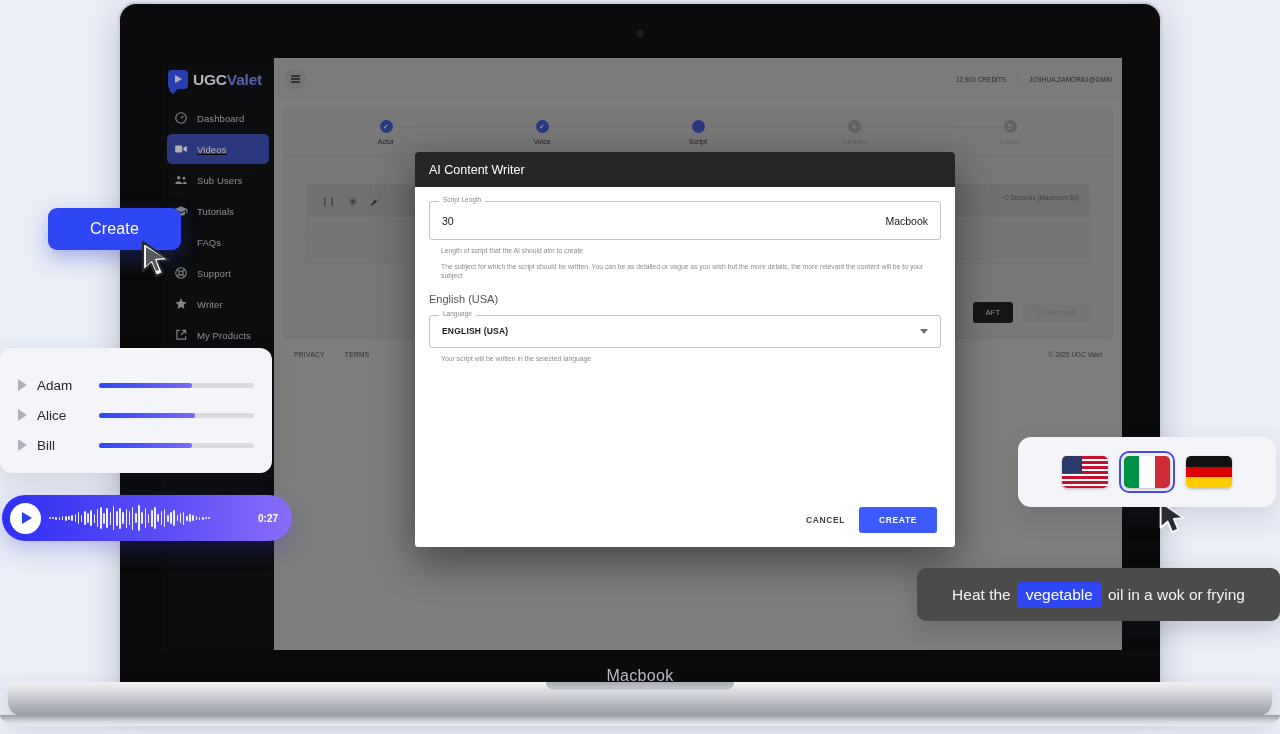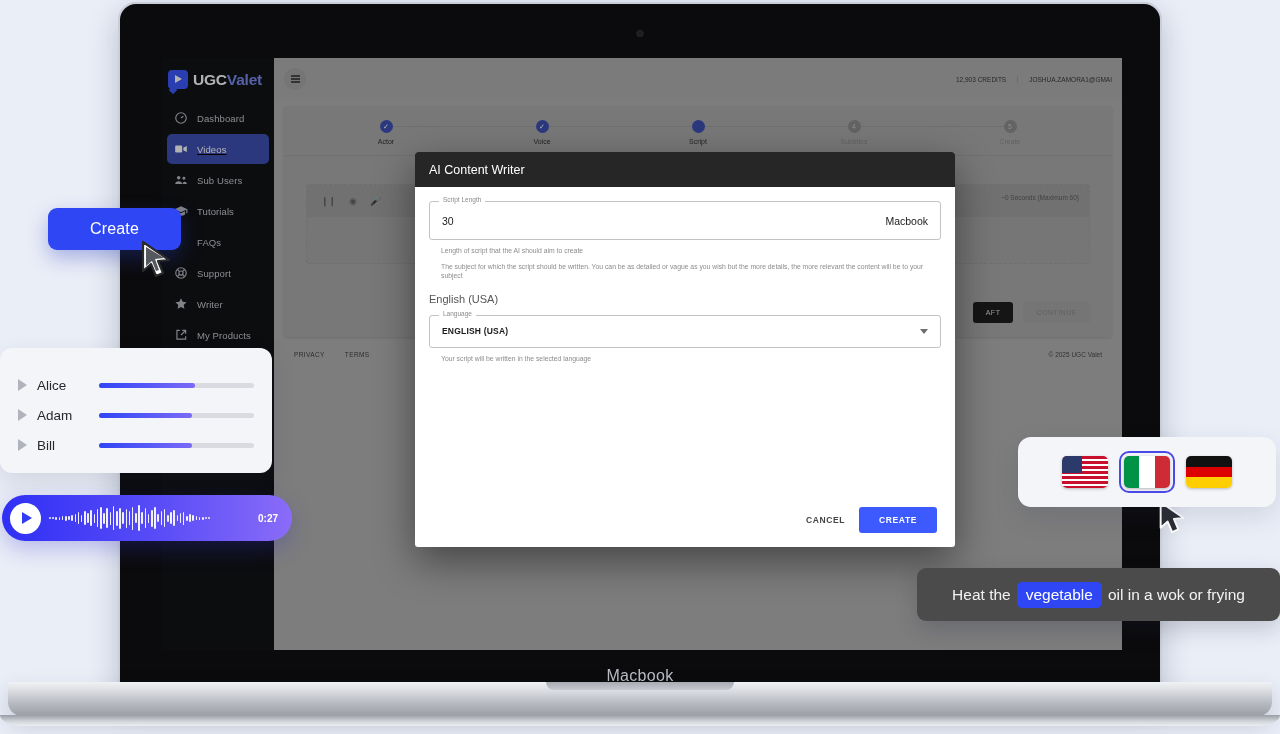--- a/index.html
+++ b/index.html
@@ -510,30 +510,30 @@
 
   <div class="float cursor cursor-b">
     <svg width="30" height="36" viewBox="0 0 34 40">
       <path d="M3 2 L3 31 L11 24 L16 36 L23 33 L18 21 L29 20 Z" fill="#2b2d34" stroke="#ffffff" stroke-width="2.2" stroke-linejoin="round"></path>
     </svg>
   </div>
 
   <div class="float voices">
     <div class="vrow">
       <span class="vplay"></span>
+      <span class="vname">Adam</span>
+      <span class="vtrack">
+          <span class="vfill" style="width:60%"></span>
+        </span>
+    </div>
+    <div class="vrow">
+      <span class="vplay"></span>
       <span class="vname">Alice</span>
       <span class="vtrack">
           <span class="vfill" style="width:62%"></span>
-        </span>
-    </div>
-    <div class="vrow">
-      <span class="vplay"></span>
-      <span class="vname">Adam</span>
-      <span class="vtrack">
-          <span class="vfill" style="width:60%"></span>
         </span>
     </div>
     <div class="vrow">
       <span class="vplay"></span>
       <span class="vname">Bill</span>
       <span class="vtrack">
           <span class="vfill" style="width:60%"></span>
         </span>
     </div>
   </div>

